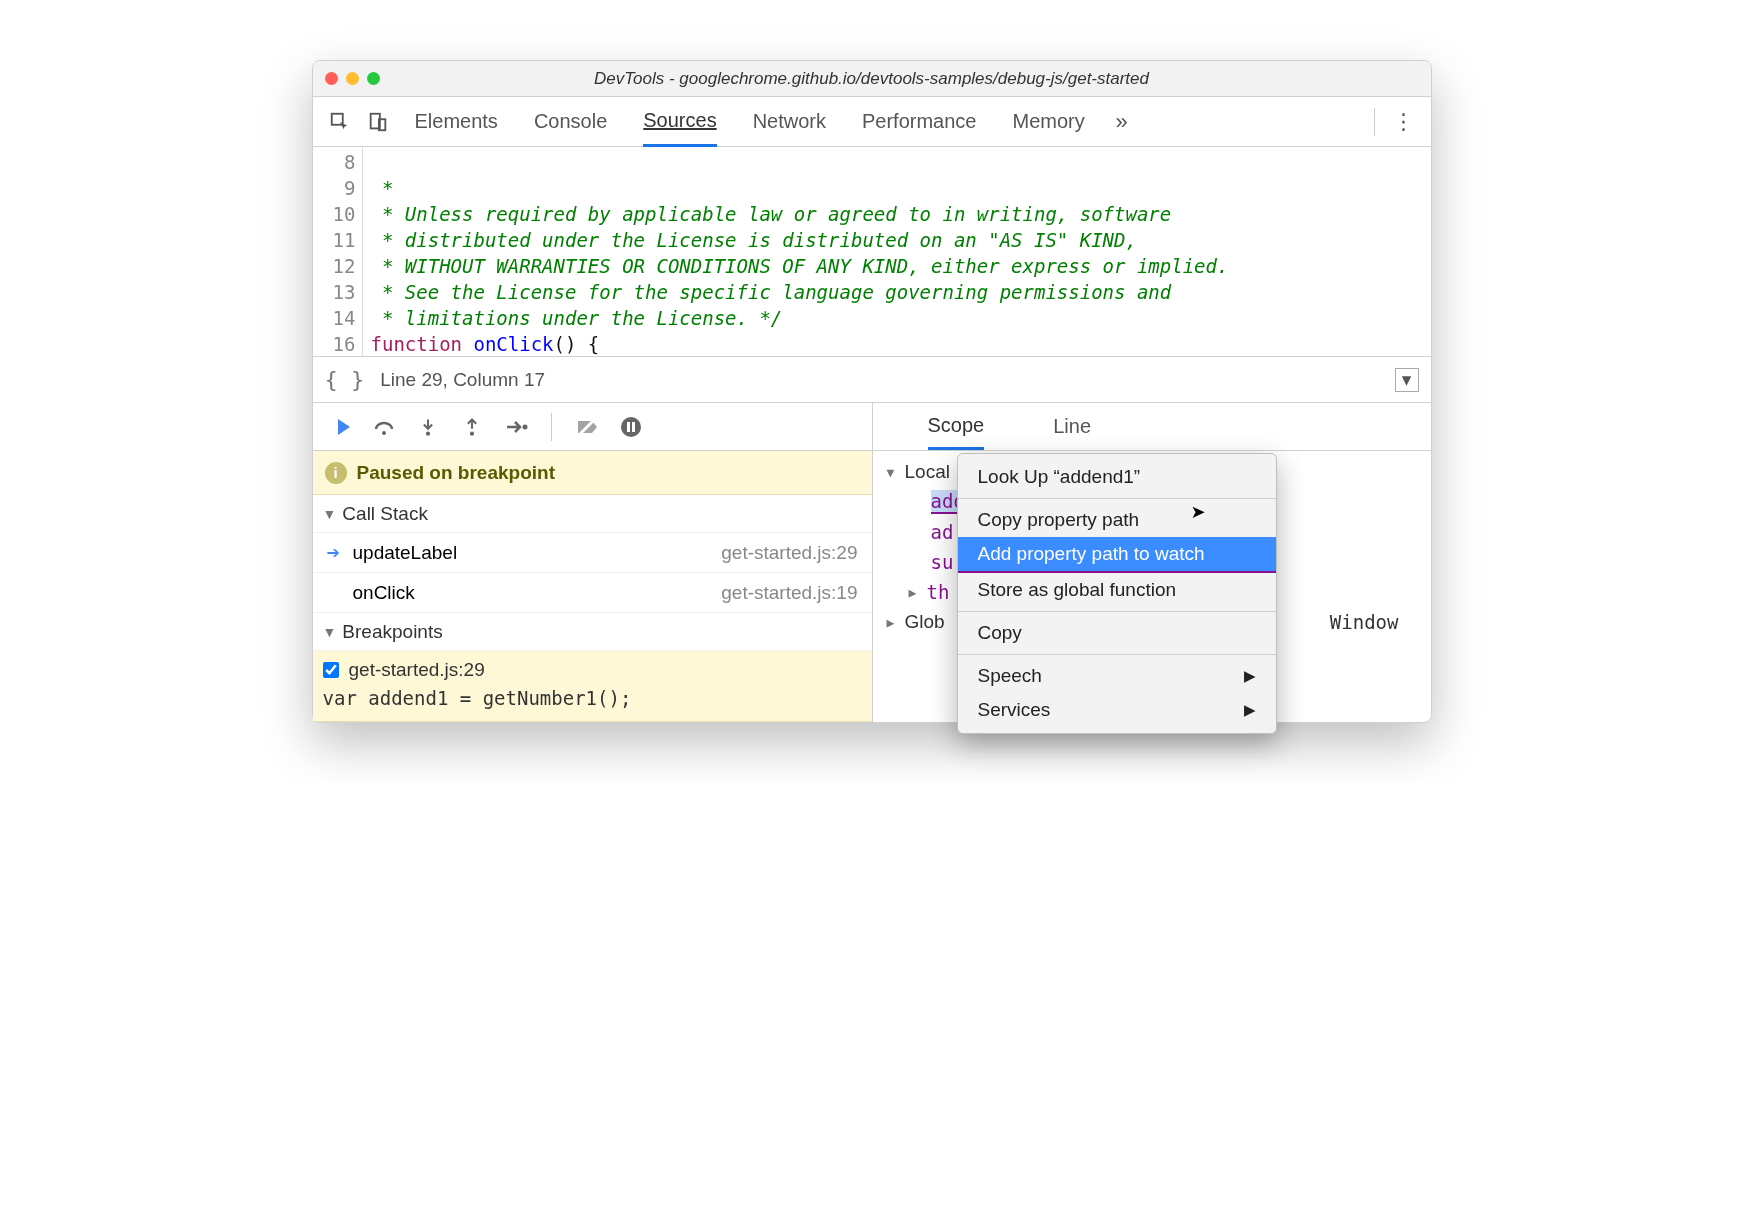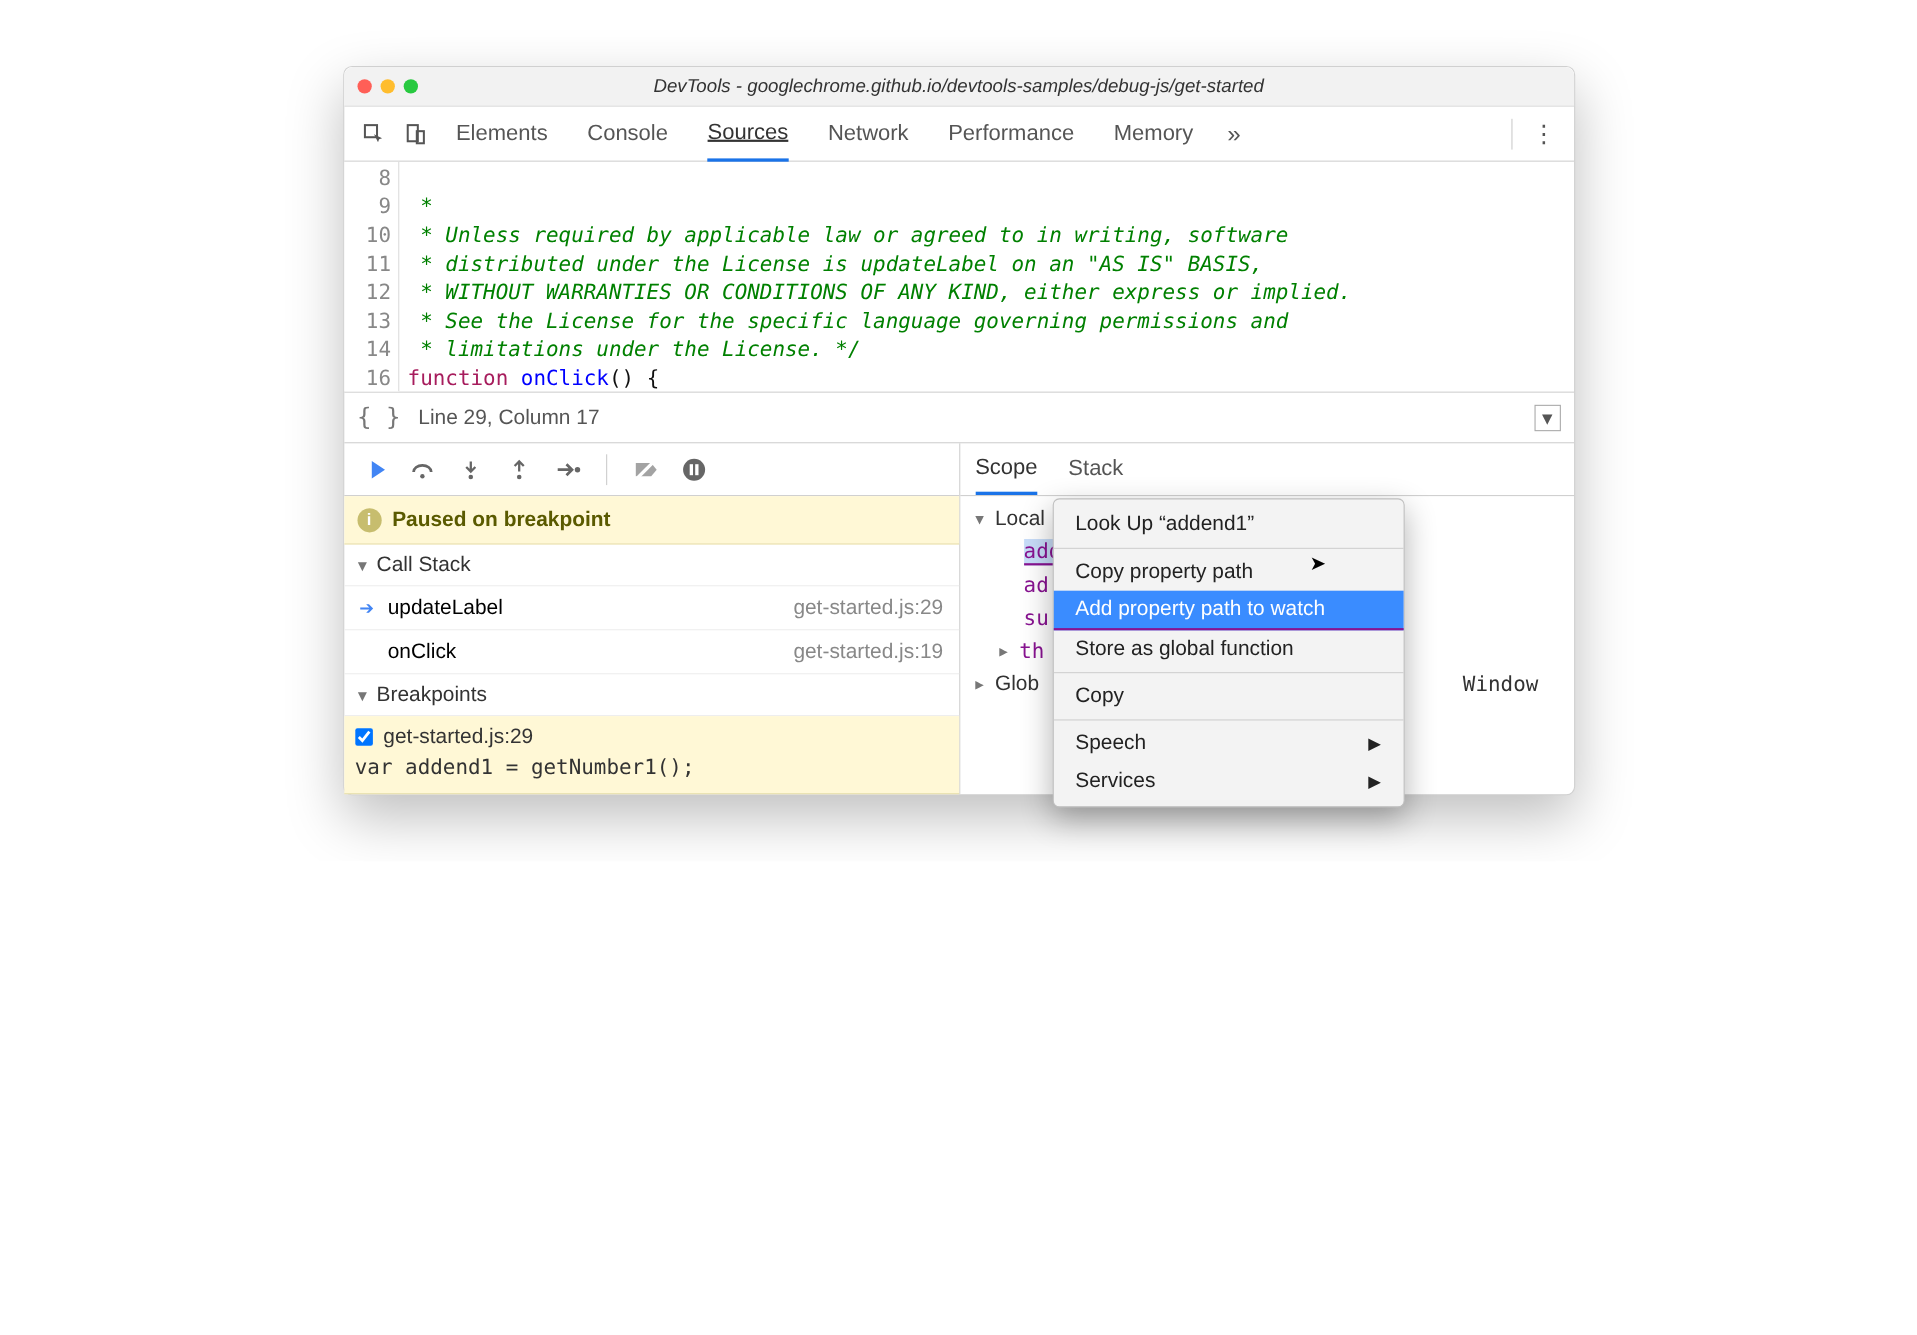--- a/index.html
+++ b/index.html
@@ -95,21 +95,21 @@
 .row { height:40px; display:flex; align-items:center; padding:0 14px; font-size:19px; border-bottom:1px solid #eee;}
 .row .arrow { width:20px; color:#4285f4; margin-right:6px; font-size:16px;}
 .row .loc { margin-left:auto; color:#888;}
 .bp-sel {
   background:#fff8d6; padding: 8px 10px 12px; border-bottom:1px solid #e8e0b0;
   font-family: Menlo, monospace; font-size:19px; color:#333;
 }
 .bp-sel .line1 { display:flex; align-items:center; margin-bottom:6px; font-family:-apple-system,sans-serif;}
 .bp-sel input[type=checkbox]{ width:16px;height:16px;margin-right:10px;}
 .rp-tabs { height:48px; display:flex; align-items:flex-end; padding:0 14px; gap:28px; border-bottom:1px solid #d0d0d0; font-size:20px; color:#555;}
-.rp-tab { height:47px; display:flex;align-items:center;}
+.rp-tab { height:47px; display:flex;align-items:center;margin-left:41px;}
 .rp-tab.active { color:#333; border-bottom:3px solid #1a73e8;}
 .scope-body { padding: 6px 0 30px; font-size:19px; font-family: Menlo, monospace; color:#333;}
 .scope-row { display:flex; align-items:center; padding:2px 14px; height:30px;}
 .scope-row .tri { width:18px; color:#777; font-size:13px;}
 .scope-row.indent1 { padding-left:36px;}
 .scope-row.indent2 { padding-left:58px;}
 .purple { color:#881391; }
 .scope-right { margin-left:auto; padding-right:18px; font-family: Menlo, monospace;}
 .hl { background:#c8ddf9; border-bottom: 2px solid #881391;}
 .context-menu {
@@ -172,21 +172,21 @@
         <div>10</div>
       <div>11</div>
         <div>12</div>
         <div>13</div>
       <div>14</div>
         <div>16</div>
     </div>
     <div class="codesrc">
 <span class="comment"> *</span>
 <span class="comment"> * Unless required by applicable law or agreed to in writing, software</span>
-<span class="comment"> * distributed under the License is updateLabel on an "AS IS" BASIS,</span>
+<span class="comment"> * distributed under the License is distributed on an "AS IS" KIND,</span>
 <span class="comment"> * WITHOUT WARRANTIES OR CONDITIONS OF ANY KIND, either express or implied.</span>
 <span class="comment"> * See the License for the specific language governing permissions and</span>
 <span class="comment"> * limitations under the License. */</span>
 <span><span class="kw">function</span> <span class="fn">onClick</span><span>() {</span></span>
 
 </div>
   </div>
 
   <div class="statusbar">
     <span class="braces">{ }</span>
@@ -268,21 +268,21 @@
           <input type="checkbox" checked="" style="">
           <span>get-started.js:29</span>
         </div>
         <div>var addend1 = getNumber1();</div>
       </div>
     </div>
 
     <div class="right-pane">
       <div class="rp-tabs">
         <span class="rp-tab active">Scope</span>
-        <span class="rp-tab">Stack</span>
+        <span class="rp-tab">Line</span>
       </div>
       <div class="scope-body">
         <div class="scope-row">
           <span class="tri">▼</span>
           <span style="font-family:-apple-system,sans-serif;">Local</span>
         </div>
         <div class="scope-row indent2">
           <span class="purple hl">addend1</span>
         </div>
         <div class="scope-row indent2">

